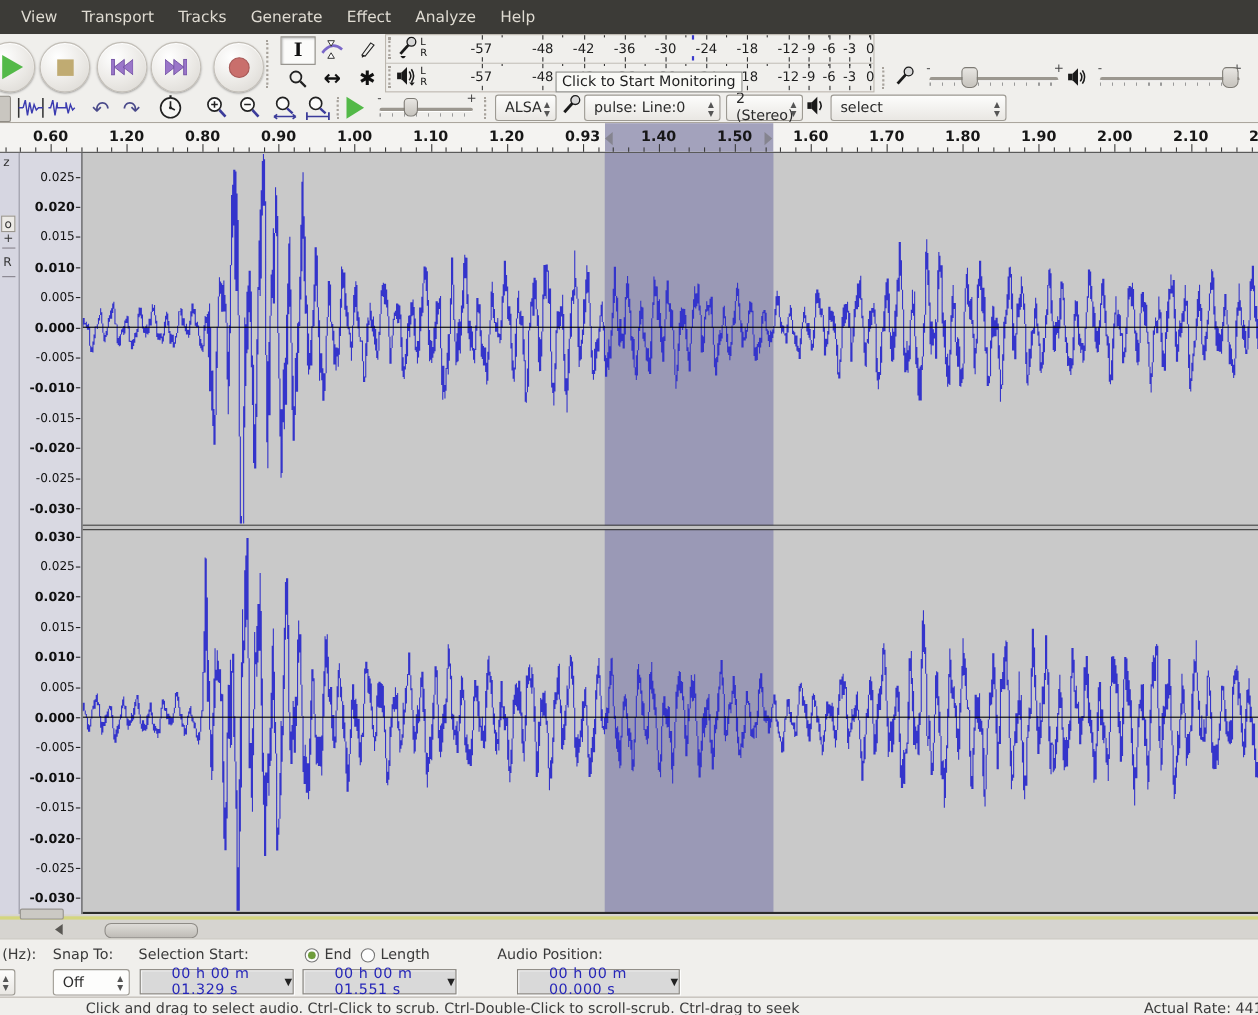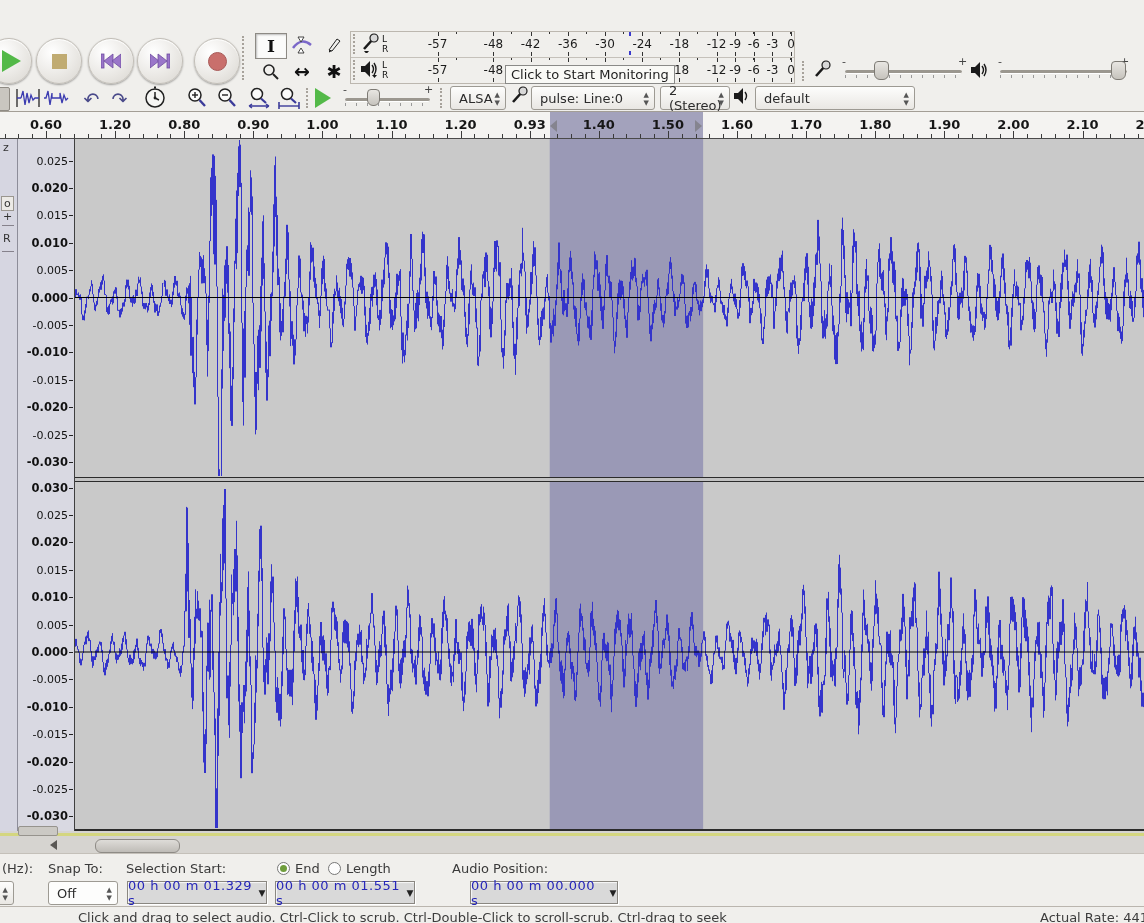--- a/index.html
+++ b/index.html
@@ -65,36 +65,45 @@
   .hscroll-thumb{position:absolute;left:95px;top:8px;width:83px;height:12px;background:linear-gradient(#dedcd8,#bfbcb7);
                  border:1px solid #8e8b86;border-radius:6px;}
   .hscroll-arrow{position:absolute;left:50px;top:9px;width:0;height:0;border-right:7px solid #5a5854;
                  border-top:5px solid transparent;border-bottom:5px solid transparent;}
   
   .seltb{left:0;top:853px;width:1144px;height:53px;background:#f0efec;border-top:1px solid #c4c0b9;box-sizing:border-box;}
   .lbl{position:absolute;font-size:13px;color:#3a3a3a;top:7px;}
   .timefield{position:absolute;top:27px;height:23px;background:#d9d9d9;border:1px solid #8a8781;
              box-shadow:inset 1px 1px 1px rgba(255,255,255,.8),1px 1px 0 #fff;
              font-size:13px;color:#2626b8;display:flex;align-items:center;justify-content:center;
-             letter-spacing:.5px;box-sizing:border-box;}
+             letter-spacing:.5px;box-sizing:border-box;padding-left:28px;}
   .timefield .dd{color:#222;font-size:9px;margin-left:4px;}
   .radio{position:absolute;top:7px;display:flex;align-items:center;font-size:13px;color:#3a3a3a;text-align:right;}
   .radio .circ{width:13px;height:13px;border-radius:50%;border:1px solid #777;background:#fdfdfd;margin-right:5px;box-sizing:border-box;}
   .radio .circ.on{background:#fdfdfd;display:flex;align-items:center;justify-content:center;}
   .radio .circ.on::after{content:"";width:7px;height:7px;border-radius:50%;background:#6f9d3c;display:block;}
   
   .statusbar{left:0;top:906px;width:1144px;height:27px;background:#f0efec;border-top:1px solid #bab5ae;
              font-size:13px;color:#3c3c3c;box-sizing:border-box;}
   .icon-svg{display:block;}
 </style>
 </head>
 <body>
 
 <div id="app">
 
+  <div class="abs menubar" id="menubar">
+      <span class="menu-item">View</span>
+      <span class="menu-item">Transport</span>
+      <span class="menu-item">Tracks</span>
+      <span class="menu-item">Generate</span>
+      <span class="menu-item">Effect</span>
+      <span class="menu-item">Analyze</span>
+      <span class="menu-item">Help</span>
+    </div>
 
   <div class="abs dock">
 
     <div class="abs" style="left:0;top:5px;width:240px;height:52px;">
       <div class="tbtn" style="left:-14px;">
           <div class="play-tri"></div>
         </div>
       <div class="tbtn" style="left:36px;">
           <div class="stop-sq"></div>
         </div>
@@ -388,21 +397,21 @@
           <span class="spin">▲<br>▼</span>
       </div>
       <div class="abs" style="left:733px;top:2px;">
         <svg class="icon-svg" width="20" height="20" viewBox="0 0 20 20">
           <rect x="1" y="7" width="4" height="6" fill="#1a1a1a"></rect>
           <path d="M5 7 L10 2 L10 18 L5 13 Z" fill="#1a1a1a"></path>
           <path d="M12 6 Q15 10 12 14" stroke="#1a1a1a" stroke-width="1.4" fill="none"></path>
         </svg>
       </div>
       <div class="combo" style="left:755px;top:2px;width:160px;">
-        <span>default</span>
+        <span>select</span>
           <span class="spin">▲<br>▼</span>
       </div>
     </div>
   </div>
 
   <div class="abs timeline" id="timeline">
       <div class="tl-sel" style="left: 549.739px; width: 153.402px;"></div>
       <div class="tl-arrow" style="left: 549.739px; border-right: 7px solid rgb(133, 132, 143); border-top: 6px solid transparent; border-bottom: 6px solid transparent;"></div>
       <div class="tl-arrow" style="left: 695.141px; border-left: 7px solid rgb(133, 132, 143); border-top: 6px solid transparent; border-bottom: 6px solid transparent;"></div>
       <span class="tl-label" style="left: 46px;">0.60</span>

